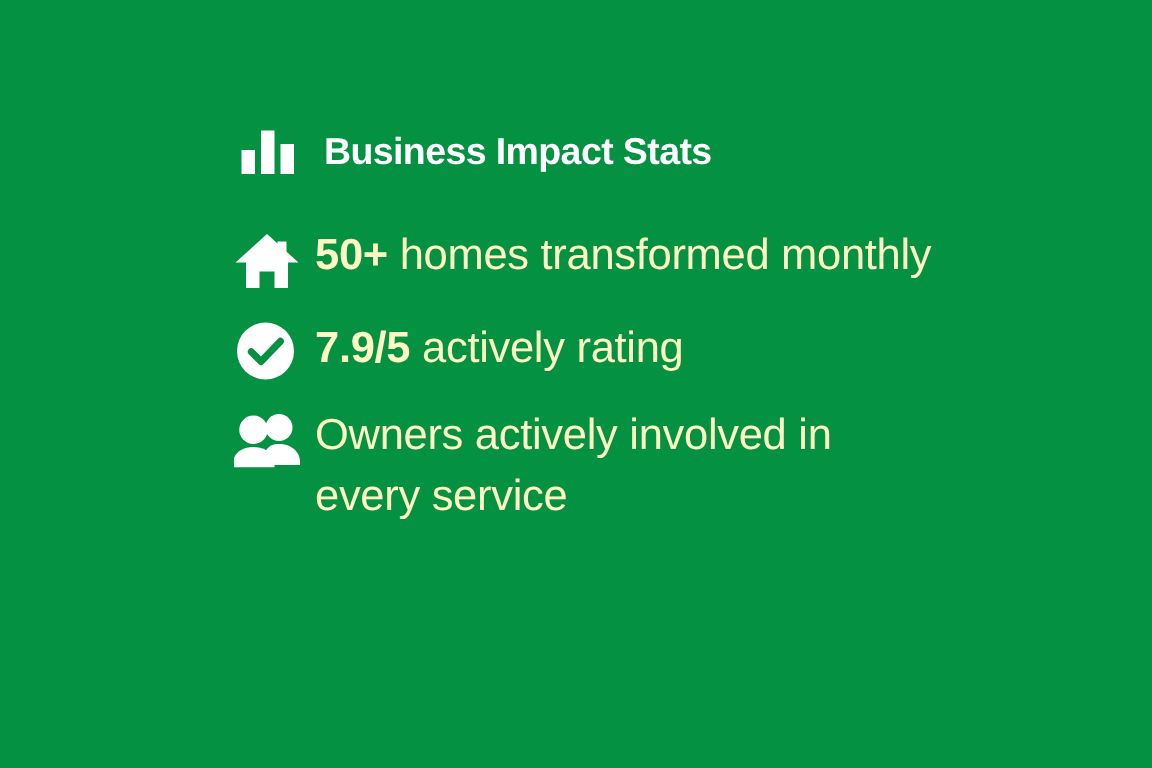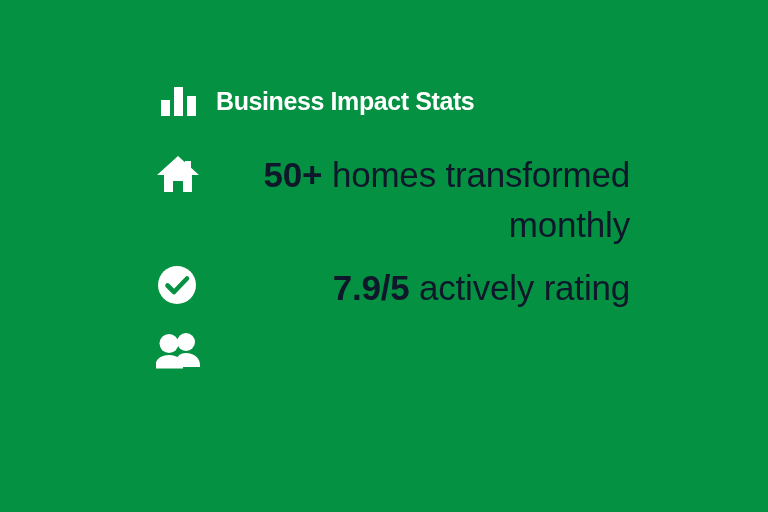--- a/index.html
+++ b/index.html
@@ -62,27 +62,26 @@
     flex: 0 0 auto;
     width: 54px;
     height: 48px;
     display: flex;
     align-items: center;
     justify-content: flex-start;
     padding-top: 2px;
   }
   .stat-text {
     flex: 1 1 auto;
-    font-size: 35px;
+    font-size: 29px;
     line-height: 1.42;
-    color: #0f172a;
+    color: #fef9c3;
     letter-spacing: -0.2px;
     padding-top: 2px;
     max-width: 420px;
-    text-align: right;
   }
   .stat-text .em {
     font-weight: bold;
   }
   .row-tight .stat-icon {
     height: 44px;
   }
 </style>
 </head>
 <body style="background: rgb(5, 145, 66);">
@@ -125,16 +124,17 @@
 
     <div class="stat-row">
       <span class="stat-icon">
         <svg width="46" height="40" viewBox="0 0 46 40" aria-hidden="true">
           <circle cx="30" cy="11" r="9" fill="#ffffff"></circle>
           <path d="M30 22 C38 22 44 27 44 34 L44 36 L20 36 L20 34 C20 27 22 22 30 22 Z" fill="#ffffff"></path>
           <circle cx="13" cy="12.5" r="9.5" fill="#ffffff"></circle>
           <path d="M13 24 C22 24 27 29.5 27 36 L27 37.5 L-1 37.5 L-1 36 C-1 29.5 4 24 13 24 Z" fill="#ffffff"></path>
         </svg>
       </span>
+      <span class="stat-text"><span class="em"></span><span>Owners actively involved in every service</span></span>
     </div>
 
   </div>
 </div>
 
 </body></html>

